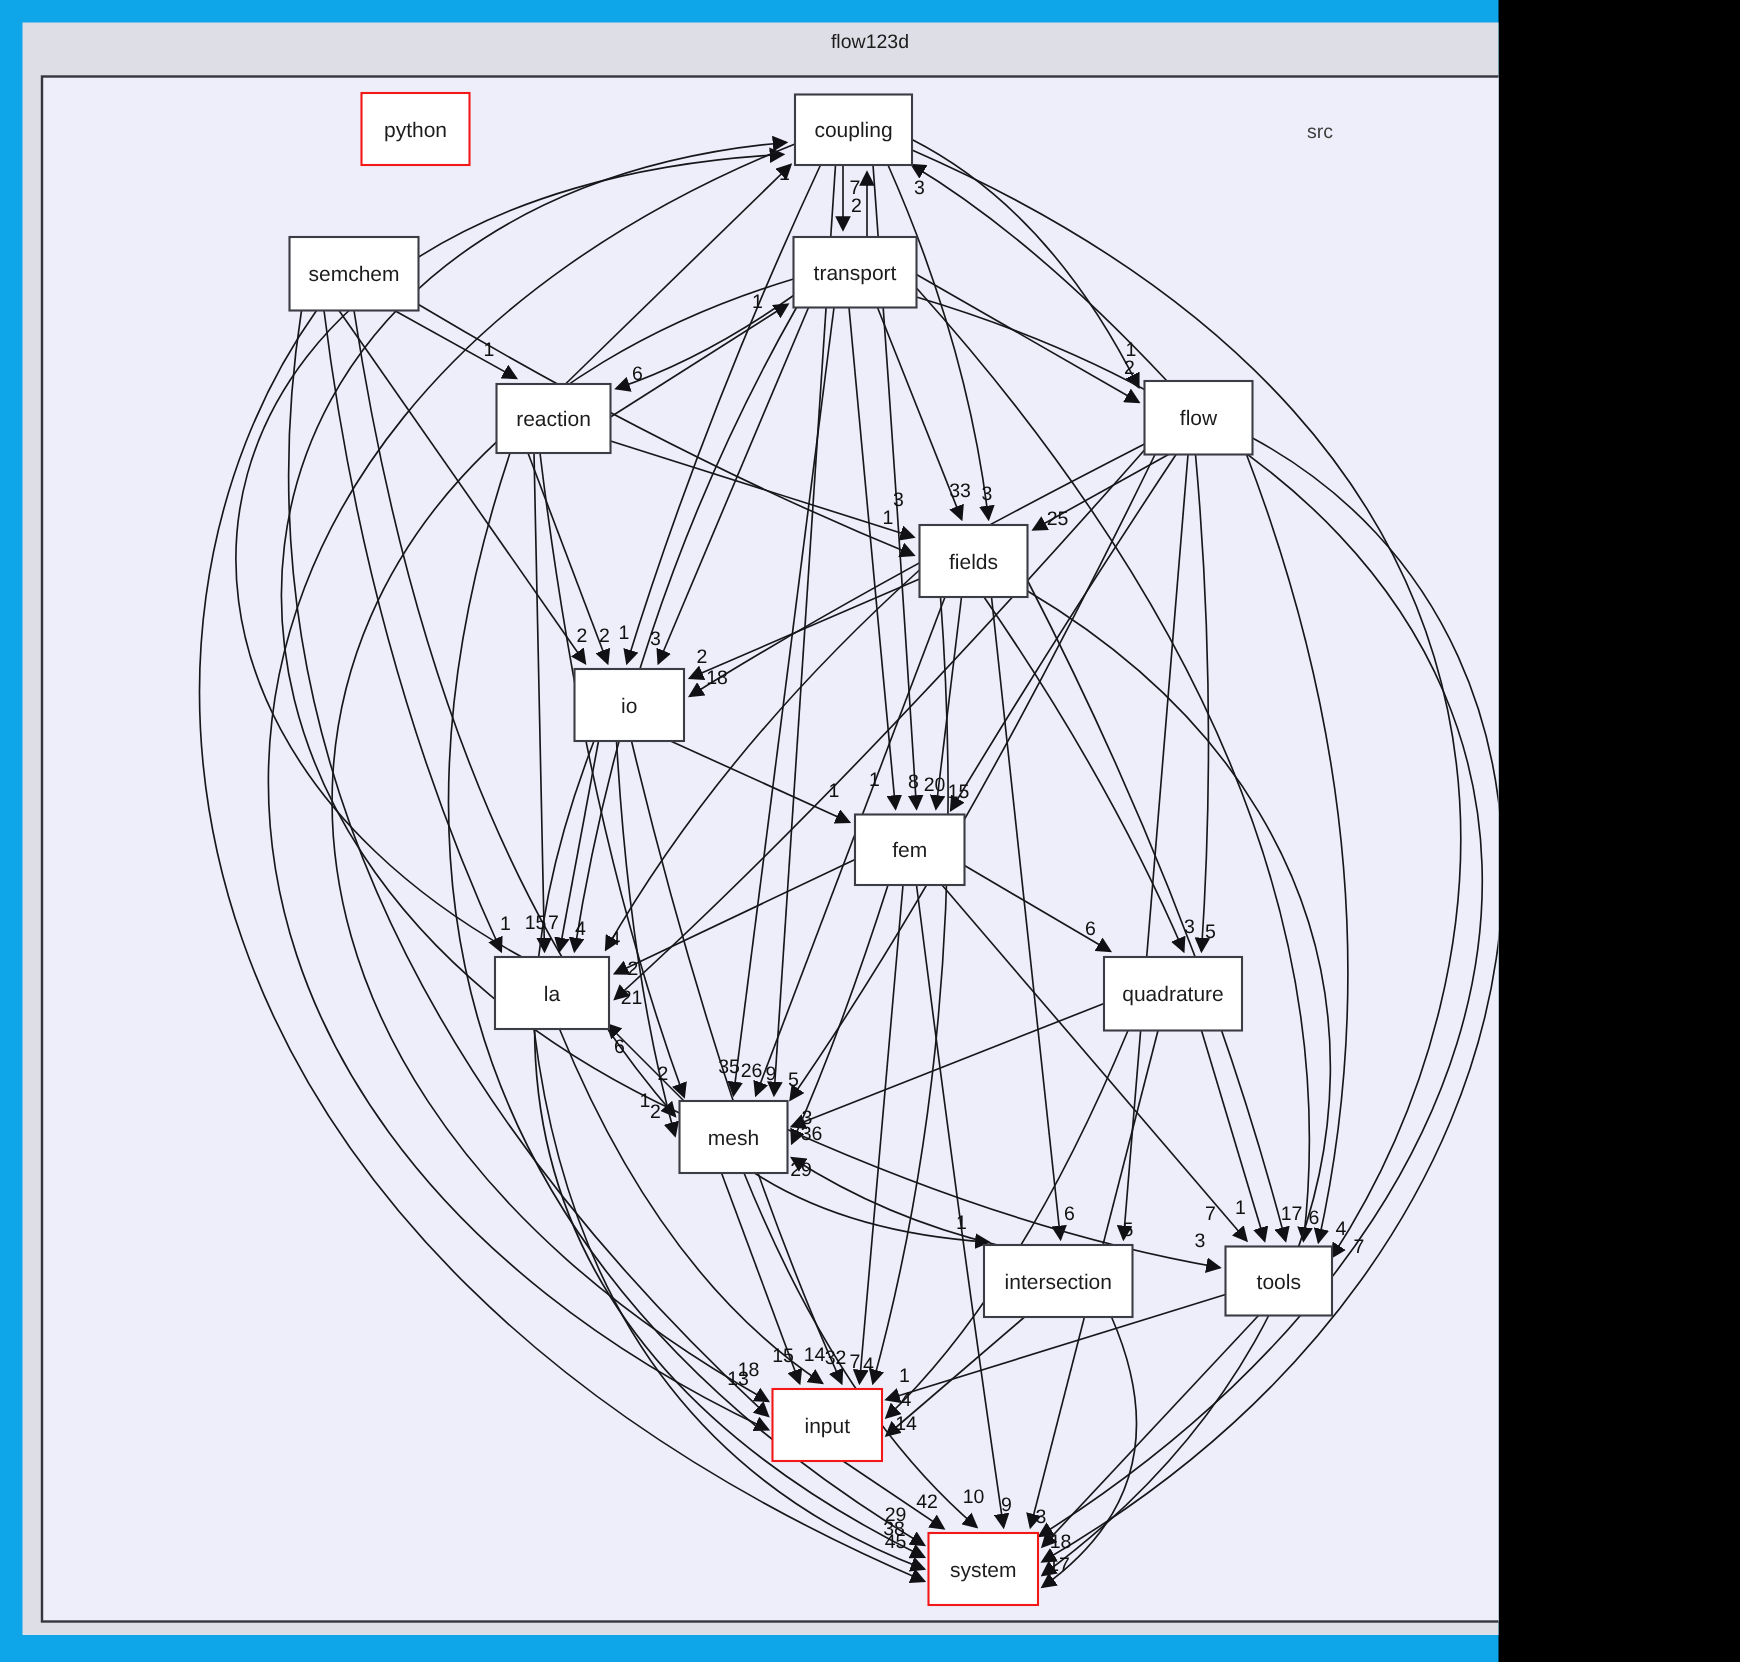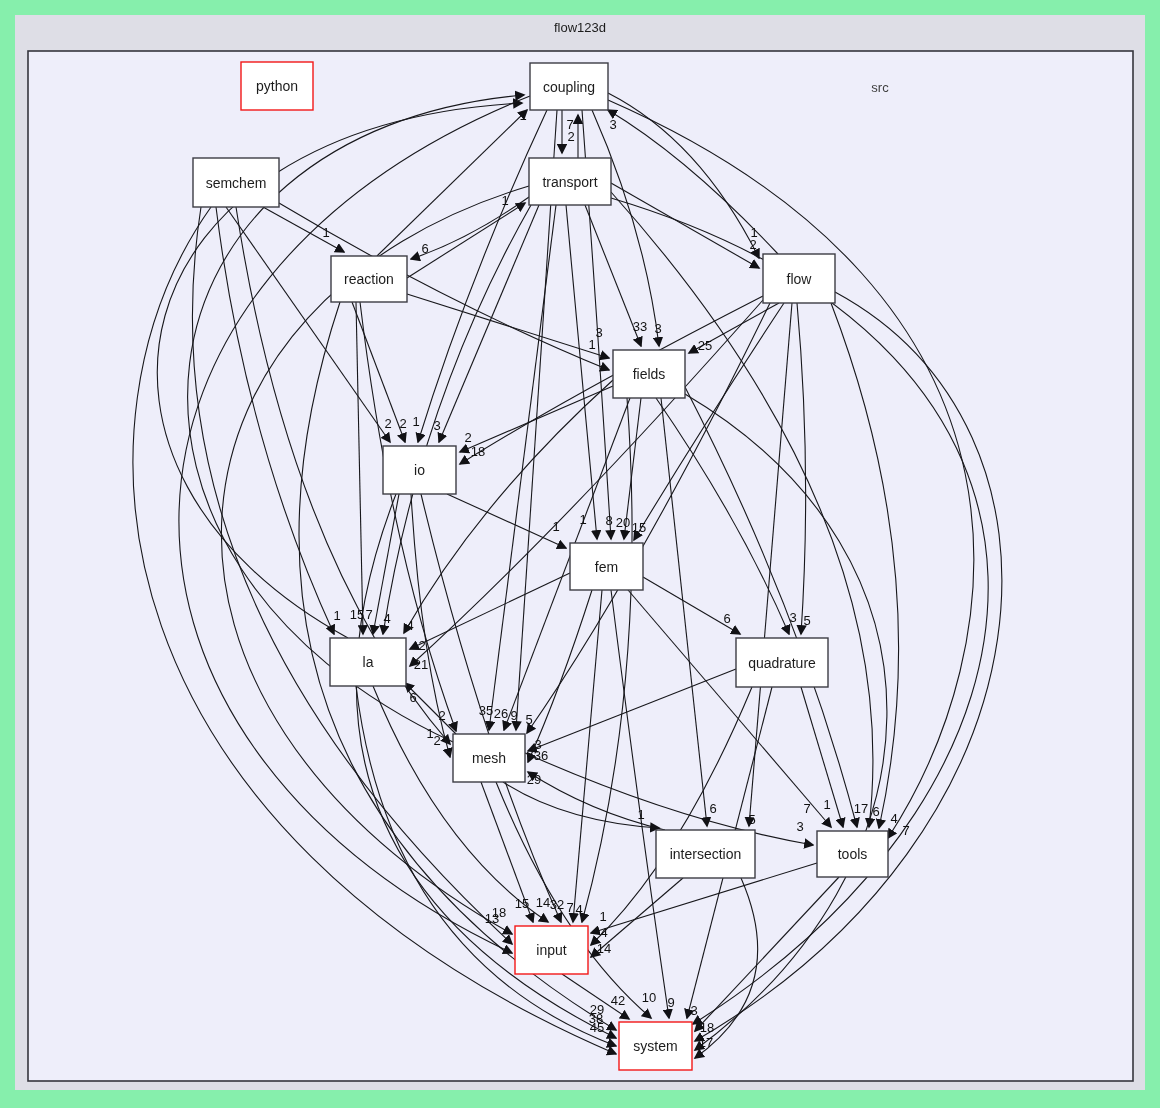--- a/index.html
+++ b/index.html
@@ -1,16 +1,16 @@
 <!DOCTYPE html>
 <html><head>
 <meta charset="utf-8">
 <style>
   html,body{margin:0;padding:0;background:#000;}
-  .stage{position:relative;width:1160px;height:1108px;background:#86efac;overflow:hidden;}
+  .stage{position:relative;width:999px;height:1108px;background:#0ea5e9;overflow:hidden;}
   svg{display:block;}
   text{font-family:"Liberation Sans","DejaVu Sans",sans-serif;}
   .band-title{font-size:13px;fill:#1c1c1c;}
   .cluster-title{font-size:13px;fill:#3f3f3f;}
   .node-label{font-size:14px;fill:#1c1c1c;}
   .edge{fill:none;stroke:#17171b;stroke-width:1.1px;}
   .edge-label{font-size:13px;fill:#111;}
   .node-rect{fill:#ffffff;stroke-width:1.4px;cursor:pointer;}
 </style>
 </head>

